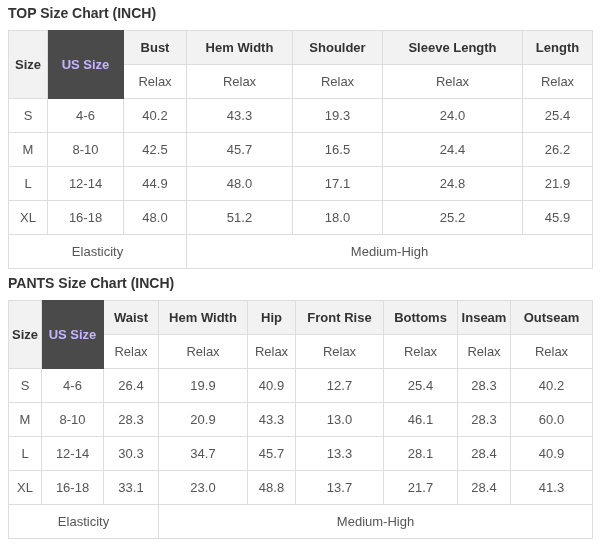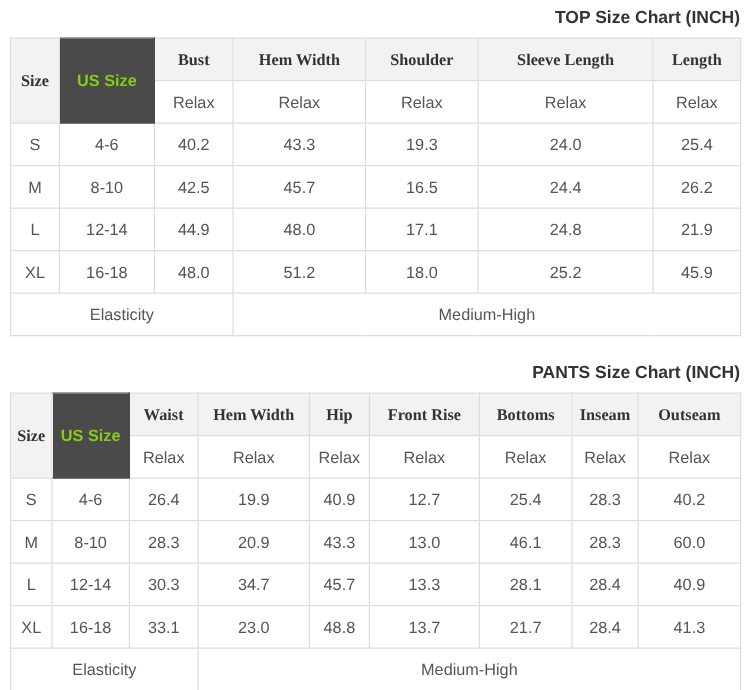--- a/index.html
+++ b/index.html
@@ -15,24 +15,23 @@
     padding: 5px 8px 0 8px;
     overflow: hidden;
     background: #ffffff;
   }
   .chart-title {
     font-size: 14px;
     font-weight: bold;
     color: #333333;
     margin: 0 0 8px 0;
     line-height: 17px;
-    text-align: right;
   }
   .chart-title.second {
-    margin-top: 20px;
+    margin-top: 6px;
   }
   table.size-table {
     border-collapse: collapse;
     table-layout: fixed;
     width: 584px;
   }
   table.size-table th,
   table.size-table td {
     border: 1px solid #dddddd;
     text-align: center;
@@ -43,25 +42,24 @@
     box-sizing: content-box;
     font-weight: normal;
     color: #555555;
     overflow: hidden;
     white-space: nowrap;
   }
   table.size-table th.col-head {
     background: #f2f2f2;
     color: #333333;
     font-weight: bold;
-    font-family: Liberation Serif, serif;
   }
   table.size-table th.dark-head {
     background: #4a4a4a;
-    color: #84cc16;
+    color: #c4b5fd;
     font-weight: bold;
     border-color: #4a4a4a;
   }
   table.size-table td.fit-cell,
   table.size-table td.data-cell,
   table.size-table td.footer-cell {
     background: #ffffff;
   }
 </style>
 </head>

